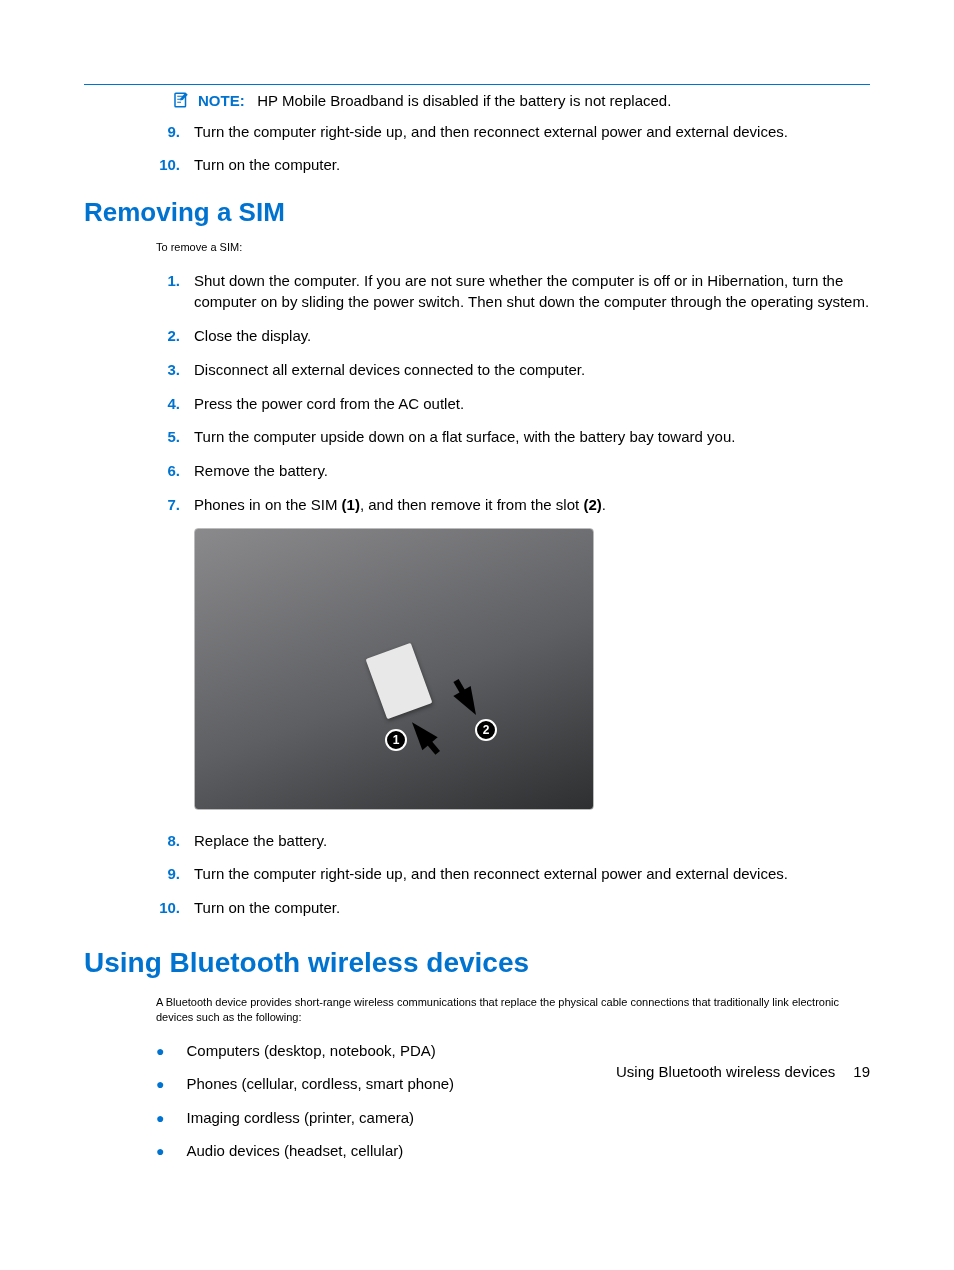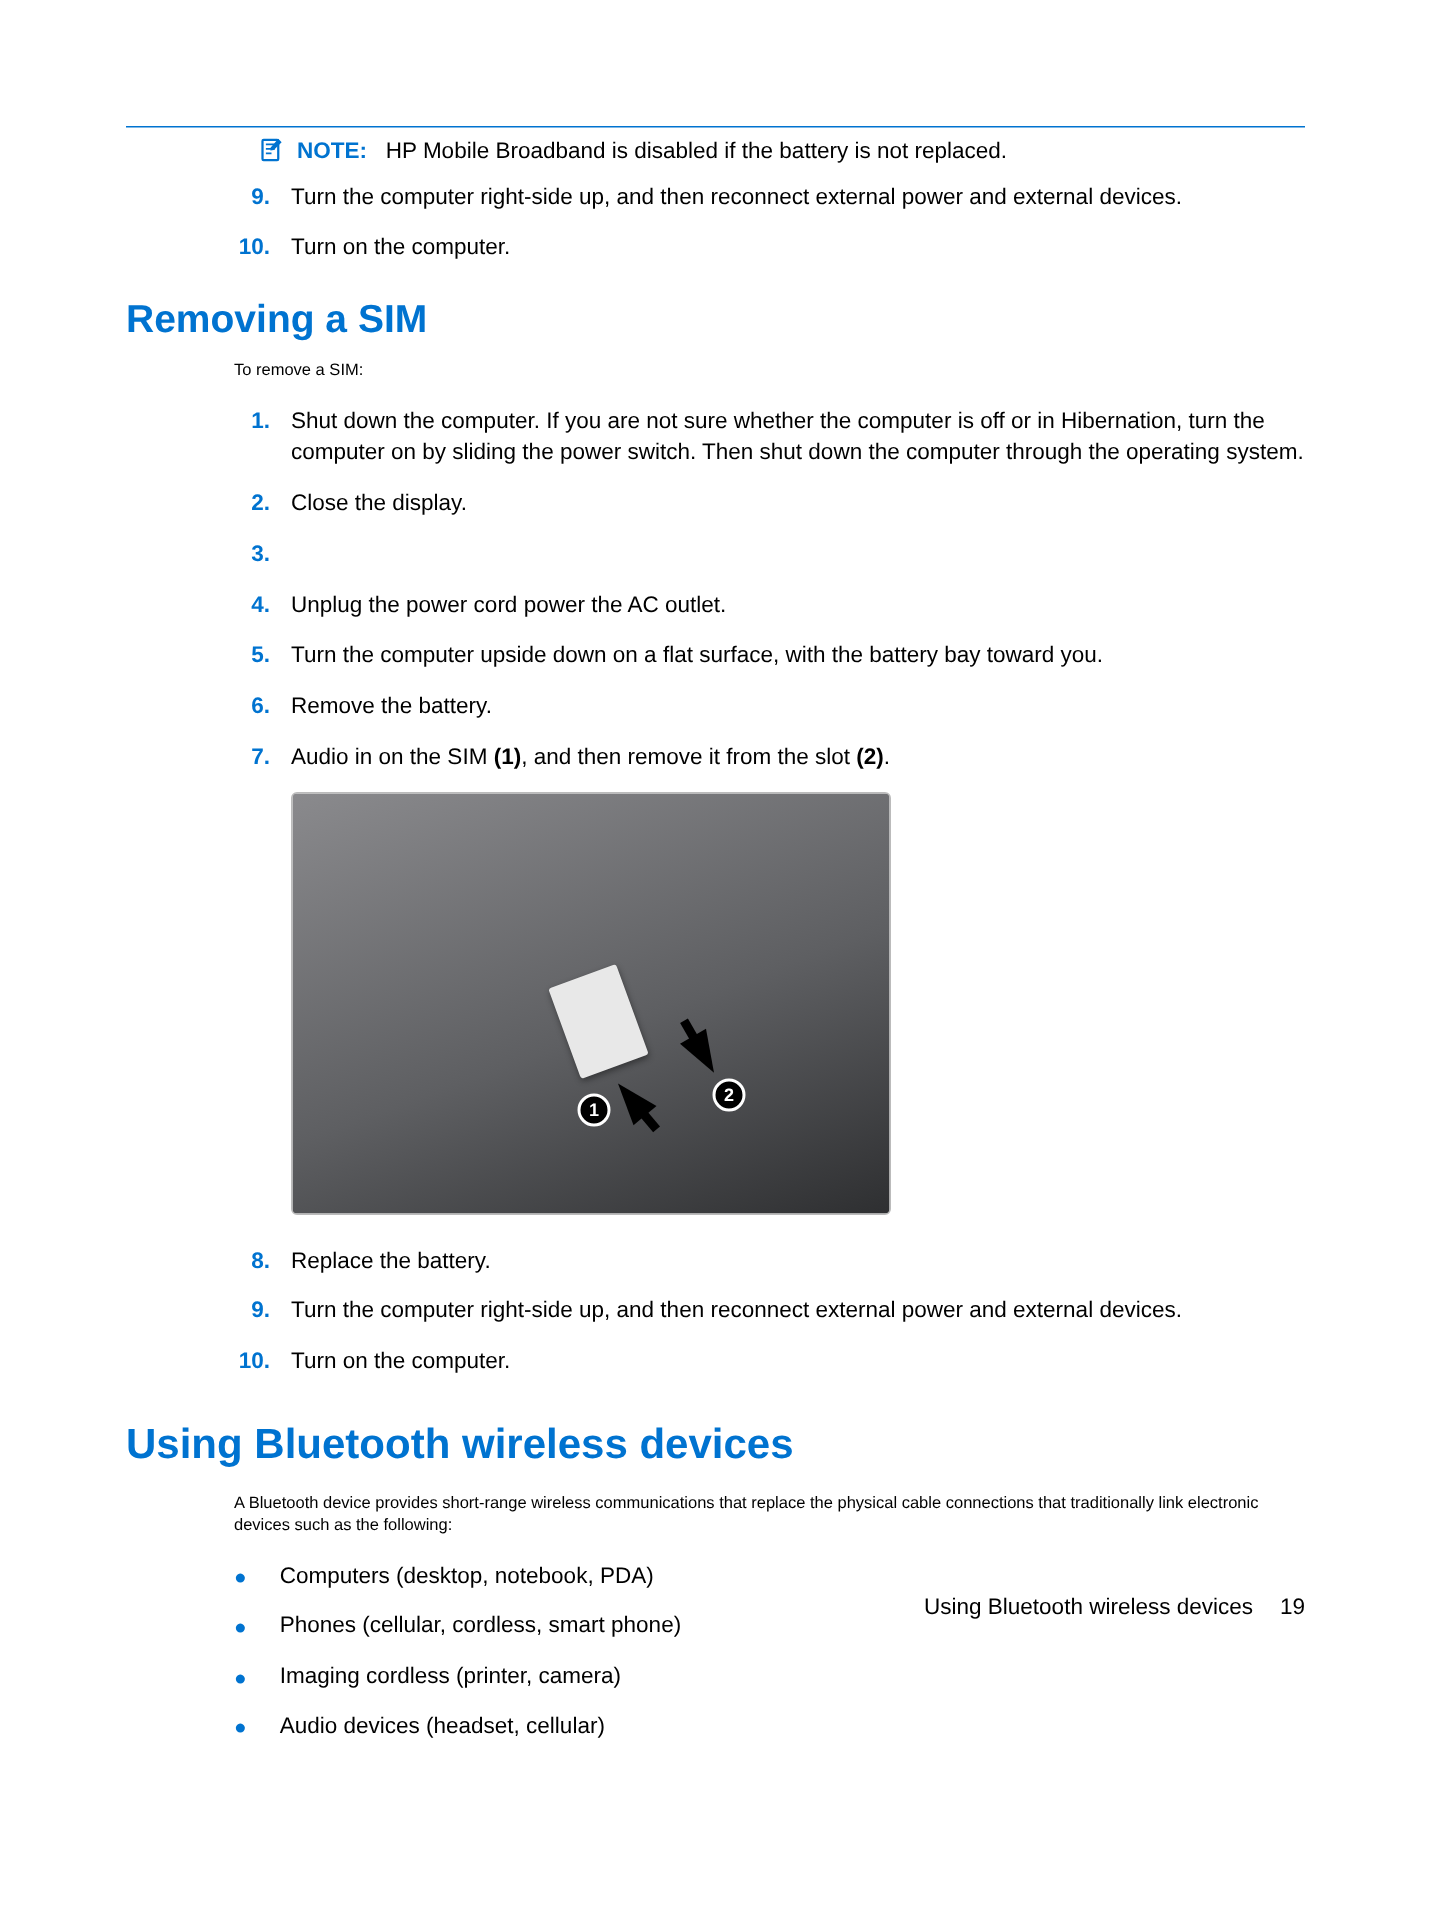--- a/index.html
+++ b/index.html
@@ -73,36 +73,37 @@
       <li>
           <span class="num">1.</span>
           <span class="txt">Shut down the computer. If you are not sure whether the computer is off or in Hibernation, turn the computer on by sliding the power switch. Then shut down the computer through the operating system.</span>
         </li>
       <li>
           <span class="num">2.</span>
           <span class="txt">Close the display.</span>
         </li>
       <li>
           <span class="num">3.</span>
+          <span class="txt">Disconnect all external devices connected to the computer.</span>
         </li>
       <li>
           <span class="num">4.</span>
-          <span class="txt">Unplug the power cord power the AC outlet.</span>
+          <span class="txt">Press the power cord from the AC outlet.</span>
         </li>
       <li>
           <span class="num">5.</span>
           <span class="txt">Turn the computer upside down on a flat surface, with the battery bay toward you.</span>
         </li>
       <li>
           <span class="num">6.</span>
           <span class="txt">Remove the battery.</span>
         </li>
       <li>
         <span class="num">7.</span>
-        <span class="txt"><span>Audio in on the SIM </span><b>(1)</b><span>, and then remove it from the slot </span><b>(2)</b><span>.</span></span>
+        <span class="txt"><span>Phones in on the SIM </span><b>(1)</b><span>, and then remove it from the slot </span><b>(2)</b><span>.</span></span>
       </li>
     </ol>
 
     <div class="image-wrap">
       <div class="image-placeholder">
         <div class="sim"></div>
         <div class="arrow1"></div>
         <div class="arrow2"></div>
         <div class="badge b1">1</div>
         <div class="badge b2">2</div>

